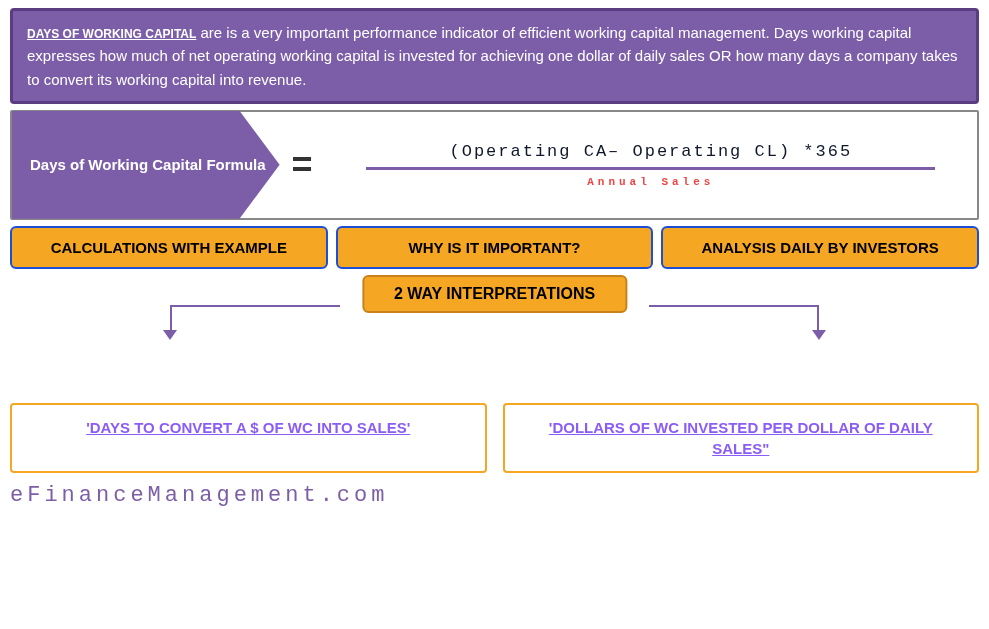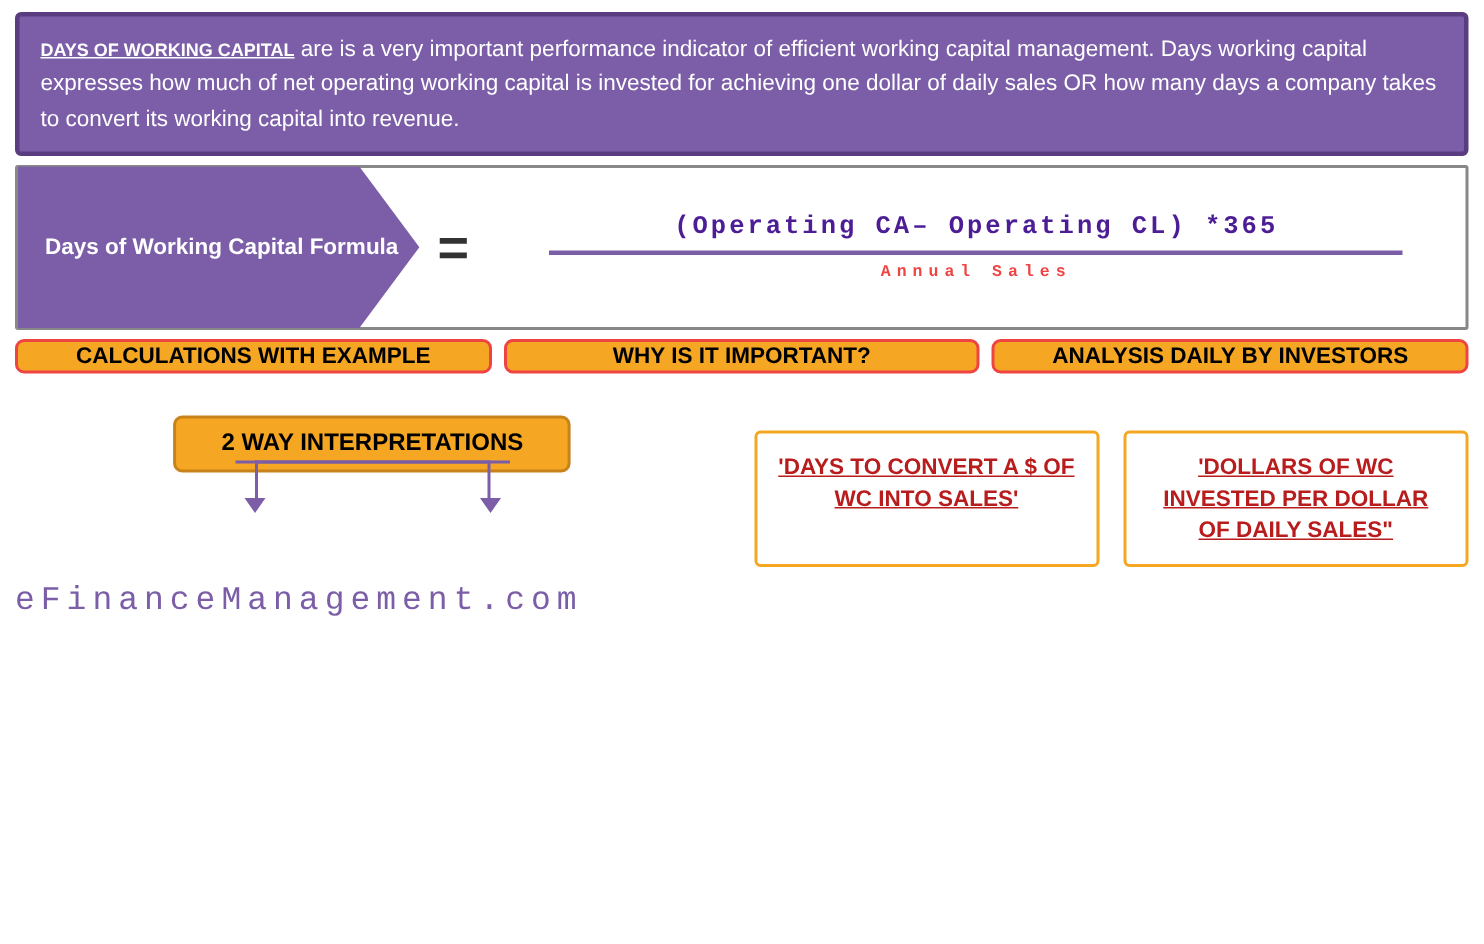--- a/index.html
+++ b/index.html
@@ -76,22 +76,22 @@
       flex: 1;
       display: flex;
       flex-direction: column;
       align-items: center;
       justify-content: center;
       padding: 4px 10px;
     }
     .fraction-numerator {
       font-family: 'Courier New', monospace;
       font-size: 17px;
-      font-weight: bold;
-      color: #4c1d95;
+      font-weight: normal;
+      color: #0f172a;
       letter-spacing: 2px;
       padding-bottom: 4px;
     }
     .fraction-line {
       width: 90%;
       height: 3px;
       background: #7b5ea7;
       margin: 2px 0;
     }
     .fraction-denominator {
@@ -104,39 +104,39 @@
     }
 
     
     .buttons-row {
       display: flex;
       gap: 8px;
       justify-content: space-between;
     }
     .orange-btn {
       background: #f5a623;
-      border: 2px solid #ef4444;
+      border: 2px solid #1d4ed8;
       border-radius: 6px;
       color: #000;
       font-weight: bold;
       font-size: 15px;
       text-align: center;
-      padding: 0 12px;
+      padding: 10px 12px;
       flex: 1;
       display: flex;
       align-items: center;
       justify-content: center;
       line-height: 1.3;
       cursor: pointer;
     }
 
     
     .interpretations-section {
       display: flex;
-      flex-direction: row;
+      flex-direction: column;
       align-items: center;
       gap: 16px;
     }
 
     .interp-center-btn {
       background: #f5a623;
       border: 2px solid #c8821a;
       border-radius: 6px;
       color: #000;
       font-weight: bold;
@@ -213,21 +213,21 @@
     }
     .interp-card {
       flex: 1;
       border: 2px solid #f5a623;
       border-radius: 4px;
       background: #fff;
       padding: 12px 14px;
       text-align: center;
       font-weight: bold;
       font-size: 15px;
-      color: #b91c1c;
+      color: #8b5cf6;
       line-height: 1.4;
       text-decoration: underline;
     }
 
     
     .footer-text {
       text-align: left;
       font-family: 'Courier New', monospace;
       font-size: 22px;
       color: #7b5ea7;

